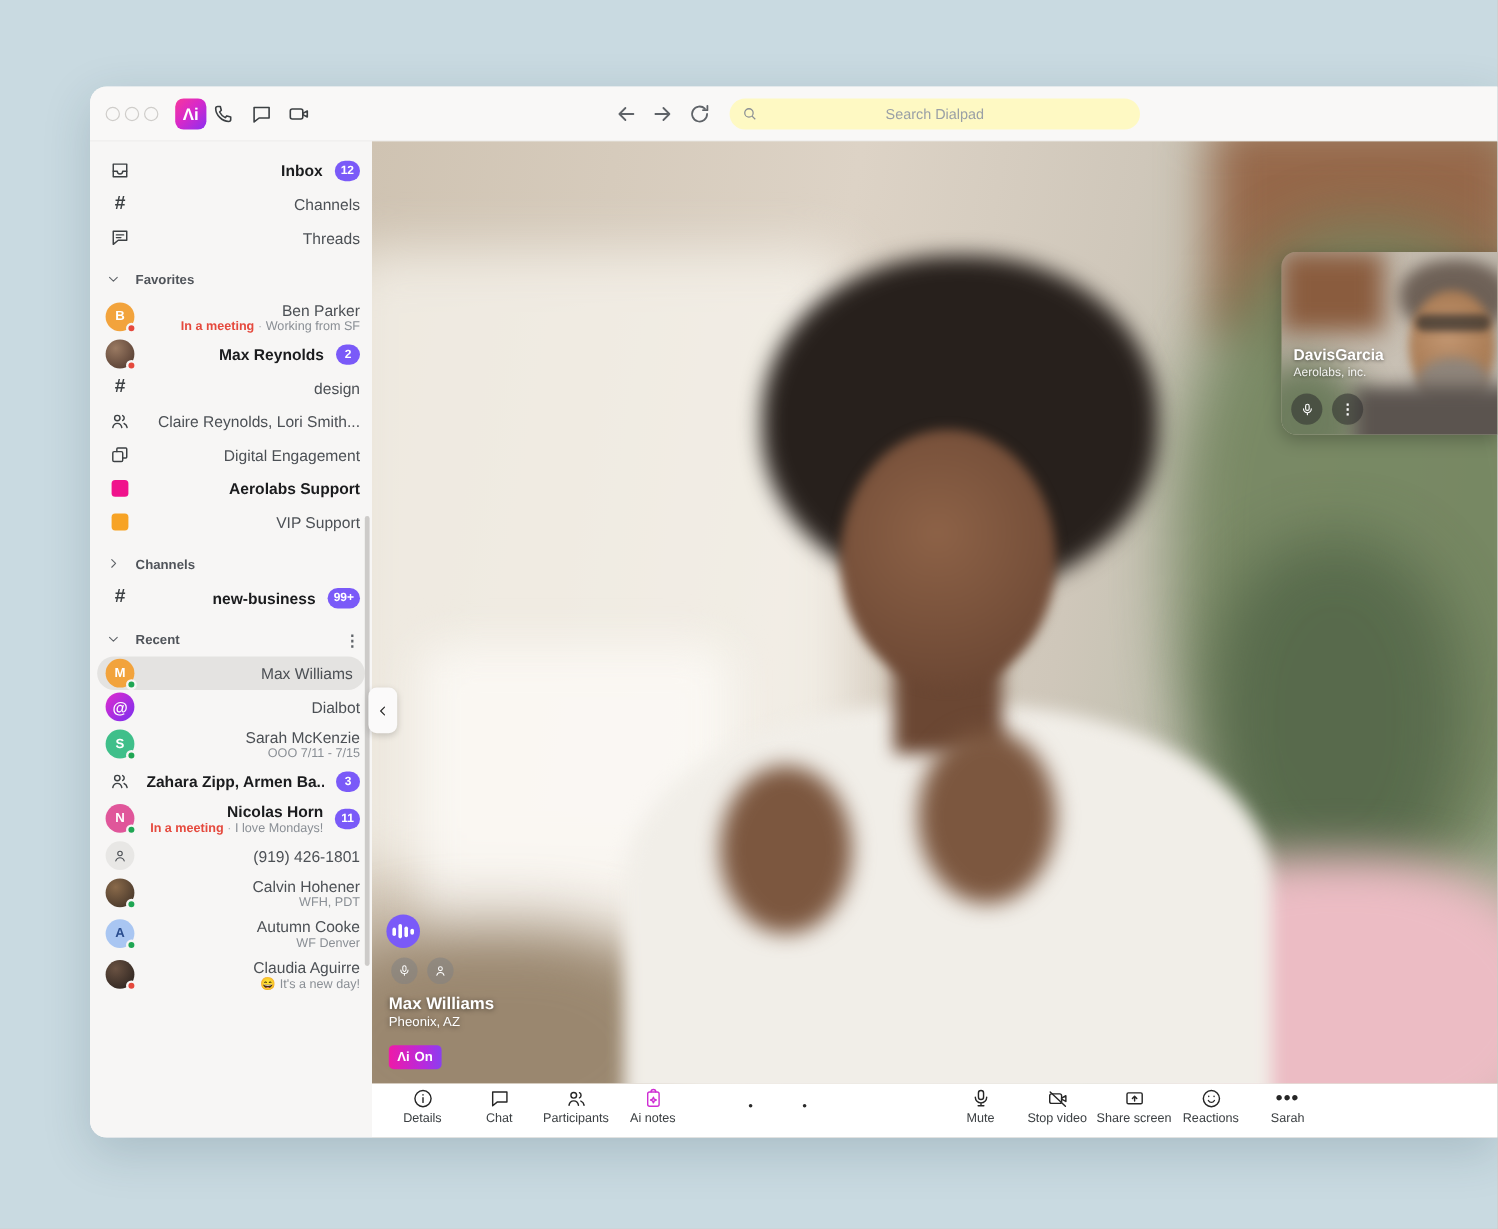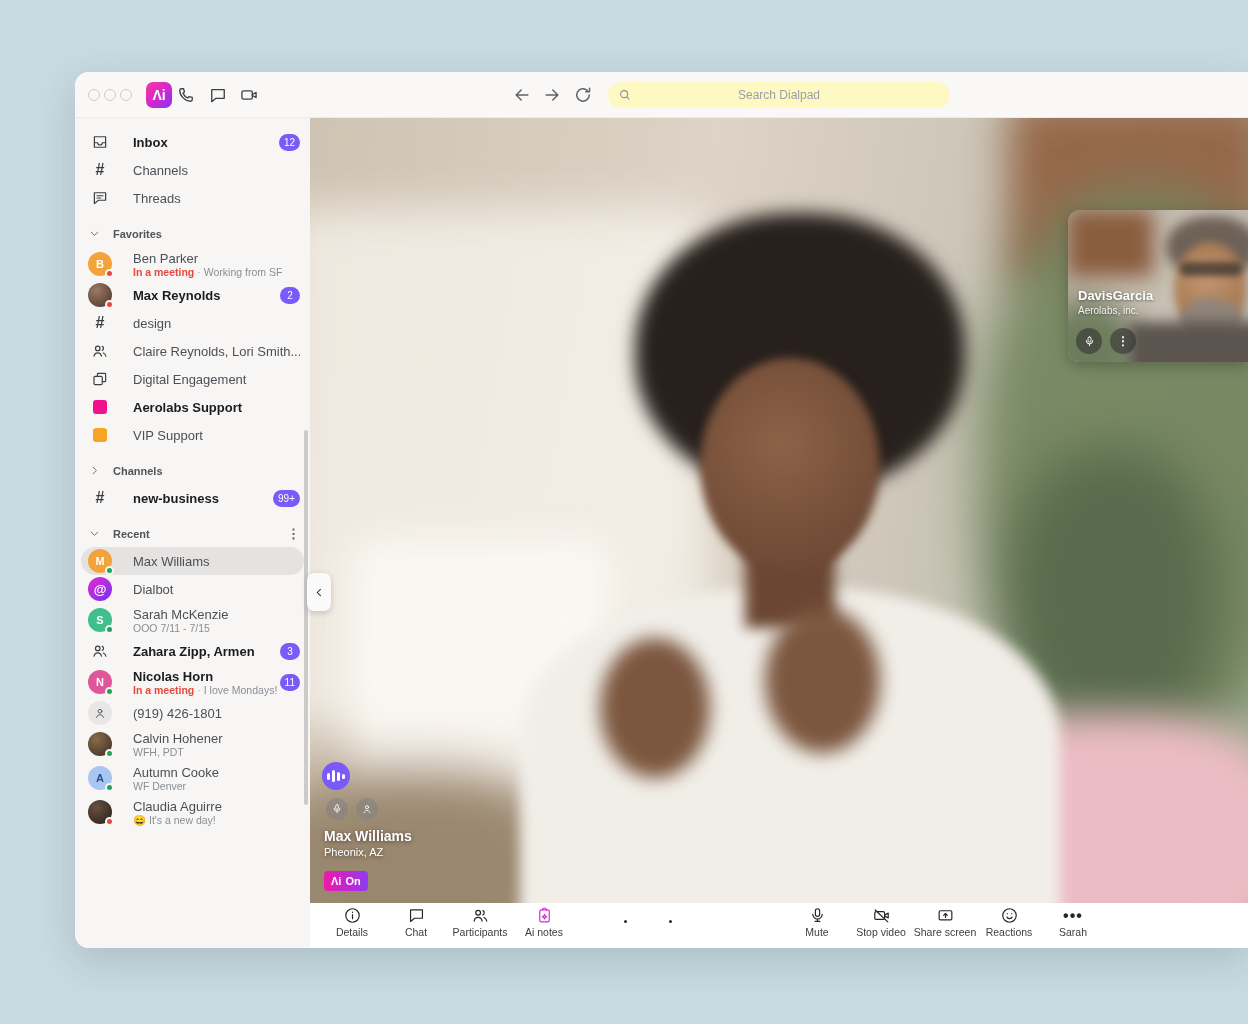--- a/index.html
+++ b/index.html
@@ -24,33 +24,33 @@
   .nav-ic svg { width:20px; height:20px; stroke:#5f6368; fill:none; stroke-width:1.8; stroke-linecap:round; stroke-linejoin:round; }
   .searchbar { position:absolute; left:533px; top:10px; width:342px; height:26px; background:#fef9c3;
     border-radius:13px; display:flex; align-items:center; }
   .searchbar svg { width:14px; height:14px; stroke:#8a8f94; fill:none; stroke-width:1.8; margin-left:10px; }
   .searchbar input { position:absolute; left:0; top:0; width:100%; height:100%; background:transparent; border:none;
     outline:none; text-align:center; font-size:12px; color:#5f6368; font-family:"Liberation Sans",sans-serif; }
   .searchbar input::placeholder { color:#9aa0a6; }
 
   
   .sidebar { position:absolute; left:0; top:46px; width:235px; height:830px; background:#f7f6f5; overflow:hidden; }
-  .srow { display:flex; align-items:center; gap:21px; padding:0 10px 0 13px; min-height:28px; position:relative; cursor:pointer; }
+  .srow { display:flex; align-items:center; gap:10px; padding:0 10px 0 13px; min-height:28px; position:relative; cursor:pointer;text-align:right; }
   .srow.sel { background:#e4e3e1; border-radius:17px; margin:0 6px; padding-left:7px; }
   .icobox { width:24px; height:24px; display:flex; align-items:center; justify-content:center; flex:none; }
   .icobox svg { width:18px; height:18px; stroke:#3c4043; fill:none; stroke-width:1.6; stroke-linecap:round; stroke-linejoin:round; }
   .hashg { font-size:16px; font-weight:600; color:#3c4043; }
   .sq { width:14px; height:14px; border-radius:3px; }
   .rowtxt { flex:1; min-width:0; }
   .nm { font-size:13px; color:#4c5055; white-space:nowrap; overflow:hidden; line-height:15px; }
   .nm.b { font-weight:700; color:#1b1c1e; }
   .sub { font-size:10.5px; color:#8a8f95; white-space:nowrap; line-height:12px; }
   .sub .red { color:#e5493d; font-weight:700; }
   .sub .sep { margin:0 3px; color:#b0b4b8; }
-  .badge { background:#7a5af8; color:#fff; font-size:10px; font-weight:400; border-radius:9px;
+  .badge { background:#7a5af8; color:#fff; font-size:10px; font-weight:700; border-radius:9px;
     min-width:20px; height:17px; display:flex; align-items:center; justify-content:center; padding:0 5px; flex:none; }
   .shead { display:flex; align-items:center; gap:13px; padding:0 10px 0 14px; height:26px; margin-top:9px; }
   .shead .chev svg { width:11px; height:11px; stroke:#5f6368; fill:none; stroke-width:2; stroke-linecap:round; stroke-linejoin:round; }
   .shead .lbl { font-size:11px; font-weight:700; color:#50545a; flex:1; }
   .avail { display:flex; align-items:center; gap:4px; font-size:11px; font-weight:700; color:#18a04c; }
   .avail svg { width:12px; height:12px; fill:#18a04c; stroke:none; }
   .kebab { color:#5f6368; font-size:13px; font-weight:700; letter-spacing:0; line-height:10px; }
   .av { width:24px; height:24px; border-radius:50%; flex:none; position:relative;
     display:flex; align-items:center; justify-content:center; font-size:11px; font-weight:700; color:#fff; }
   .av .st { position:absolute; right:-2px; bottom:-2px; width:9px; height:9px; border-radius:50%; border:2px solid #f7f6f5; }

